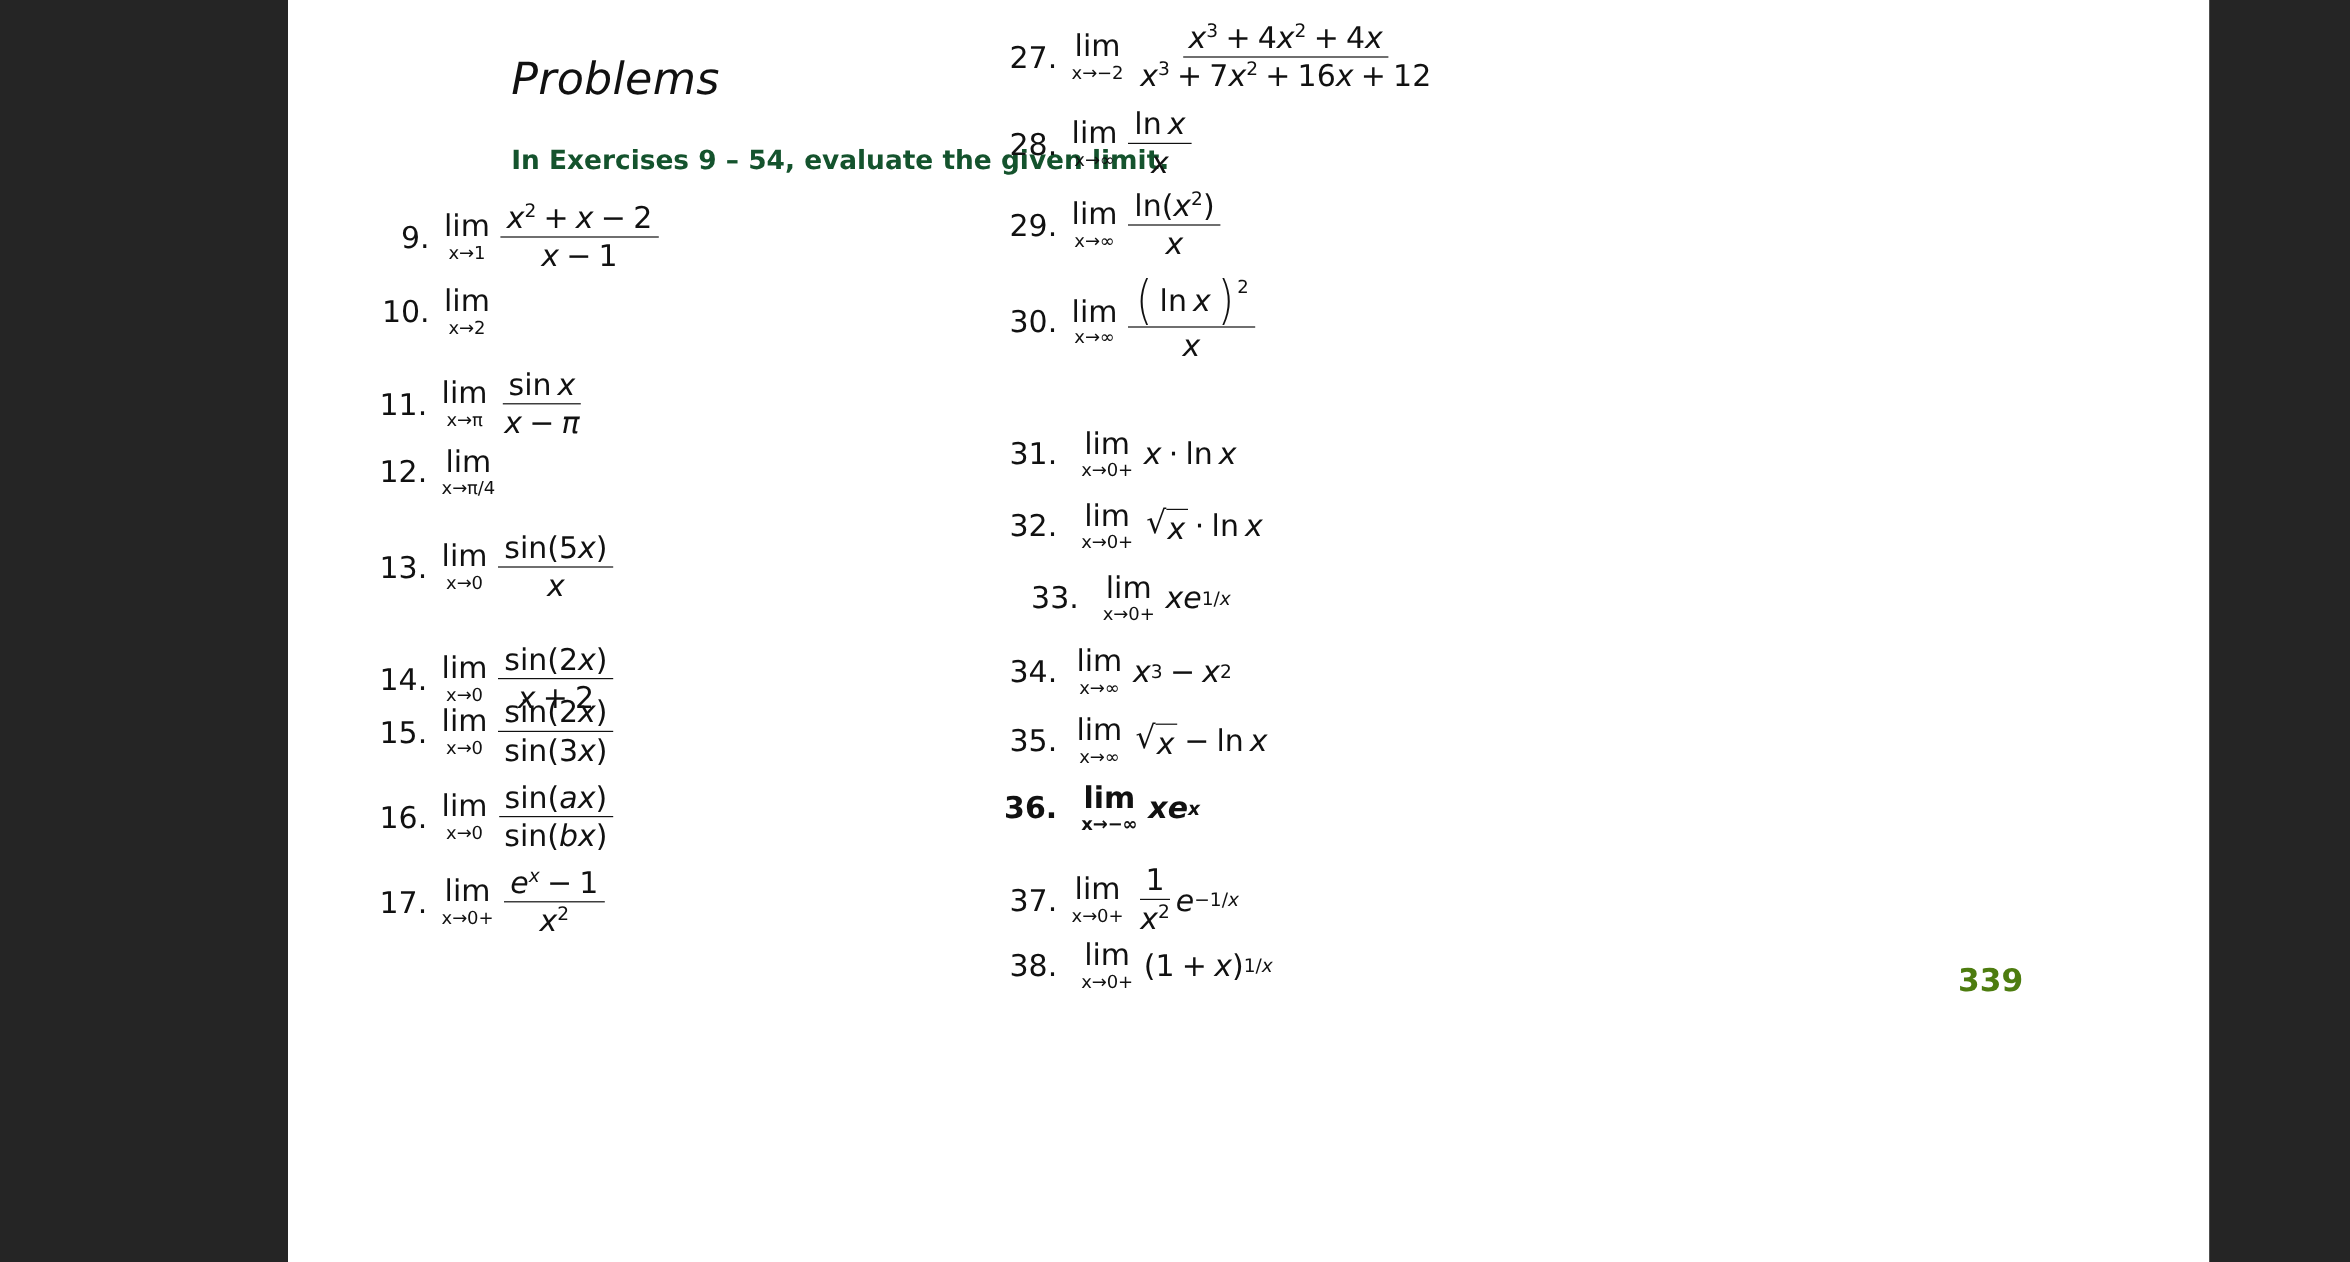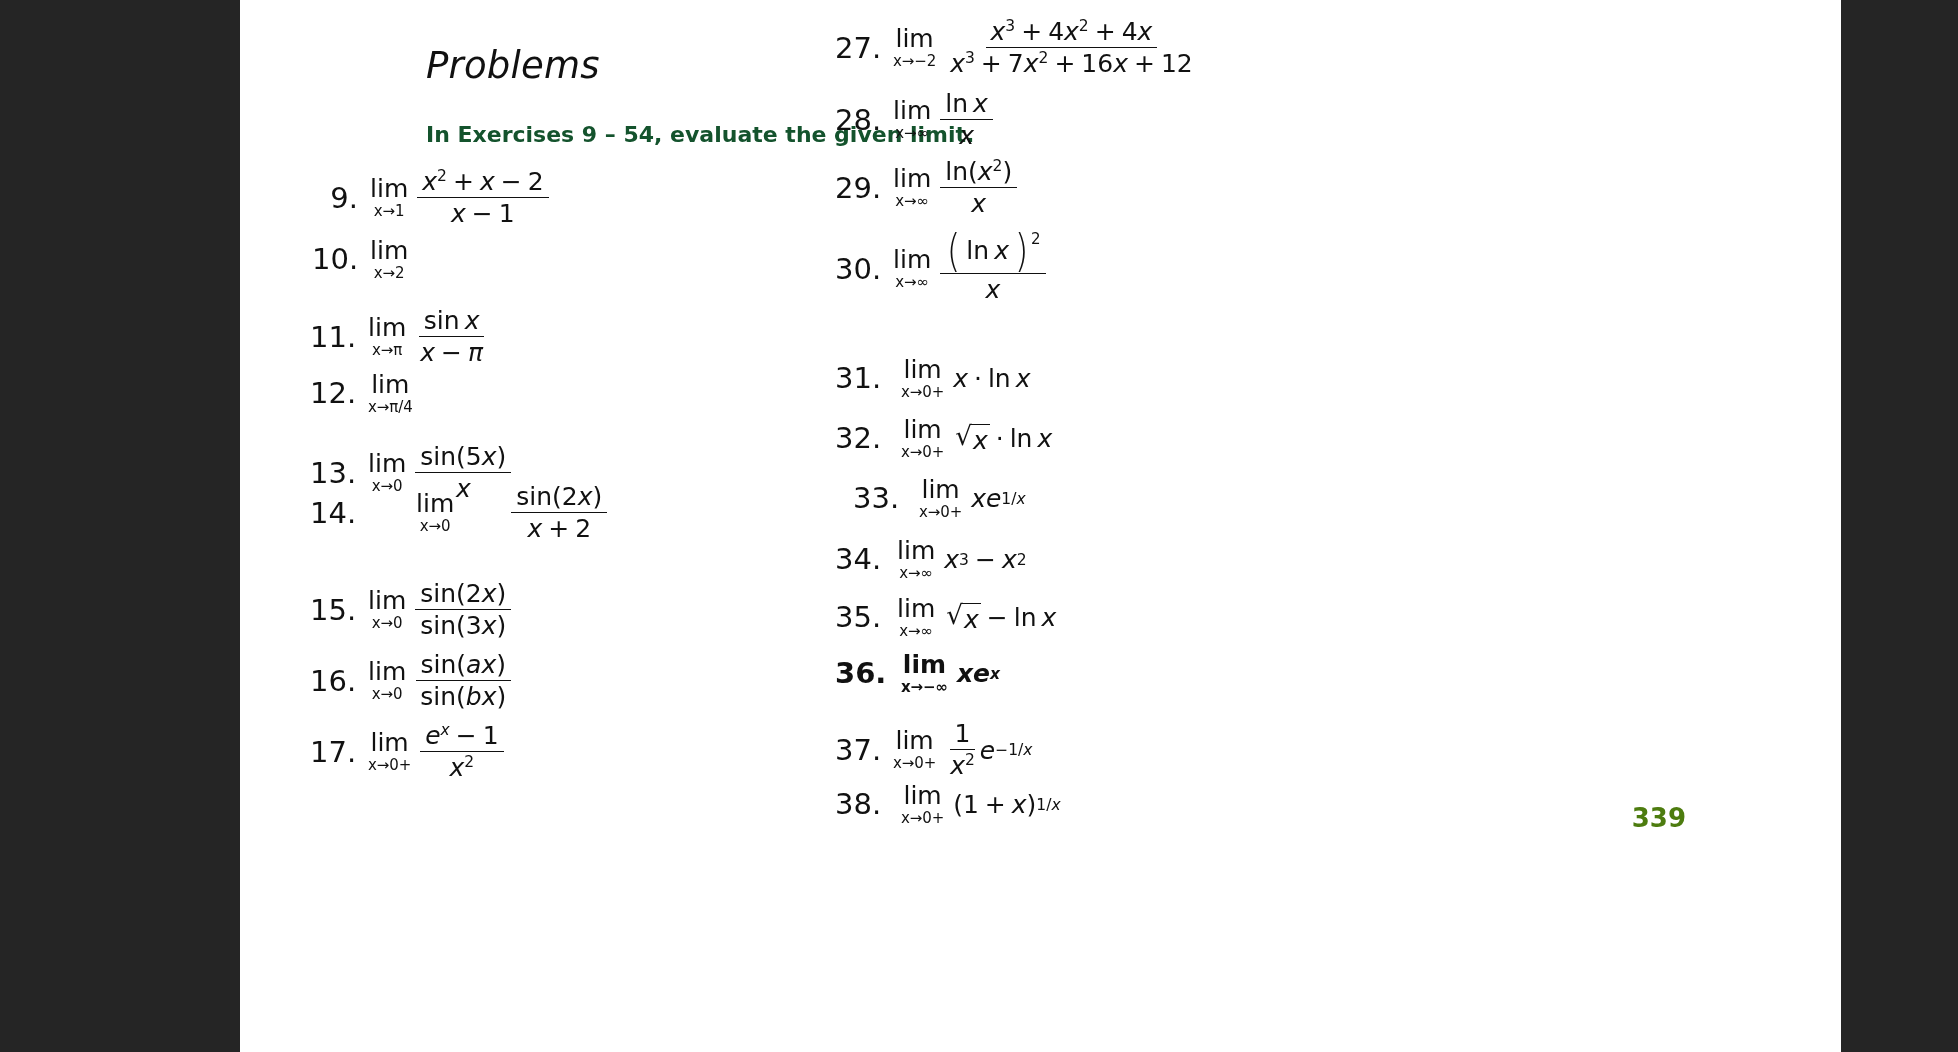--- a/index.html
+++ b/index.html
@@ -65,21 +65,21 @@
     position: absolute;
     display: flex;
     align-items: center;
     font-size: 25px;
     color: #111;
     white-space: nowrap;
   }
   .prob-num {
     display: inline-block;
     text-align: right;
-    font-size: 29px;
+    font-size: 25px;
     line-height: 1;
   }
   .lim-block {
     display: inline-flex;
     flex-direction: column;
     align-items: center;
     justify-content: center;
     line-height: 1;
     margin: 0 9px 0 12px;
   }
@@ -245,21 +245,21 @@
           <span class="lim-sub">x→0</span>
         </span>
         <span class="expr">
           <span class="frac">
             <span class="num"><span class="up">sin(</span>5<span class="it">x</span><span class="up">)</span></span>
             <span class="den"><span class="it">x</span></span>
           </span>
         </span>
       </div>
 
-      <div class="prob" style="left:-10px; top:483px;gap:48px;">
+      <div class="prob" style="left:-10px; top:536px;">
         <span class="prob-num" style="width:46px;">14.</span>
         <span class="lim-block">
           <span class="lim-word">lim</span>
           <span class="lim-sub">x→0</span>
         </span>
         <span class="expr">
           <span class="frac">
             <span class="num"><span class="up">sin(</span>2<span class="it">x</span><span class="up">)</span></span>
             <span class="den"><span class="it">x</span><span class="op">+</span>2</span>
           </span>

